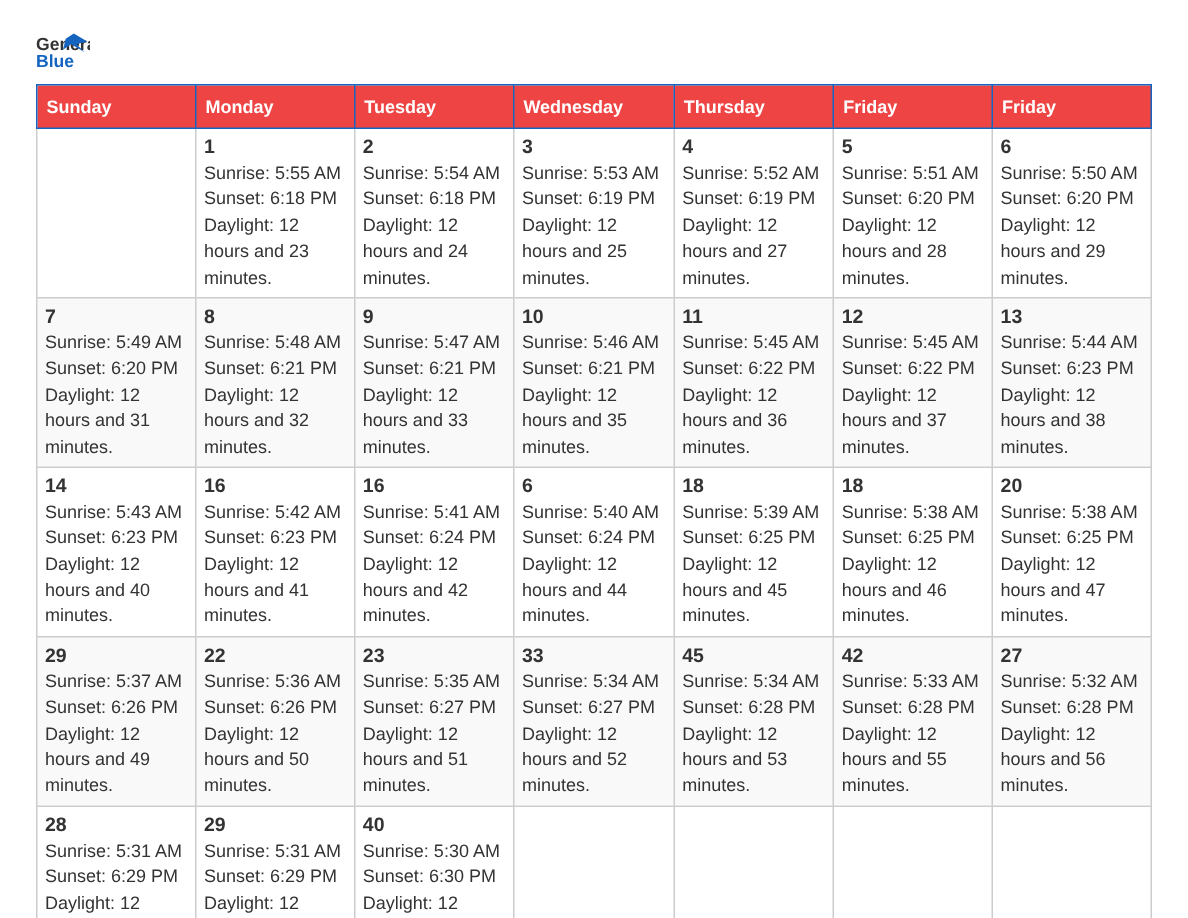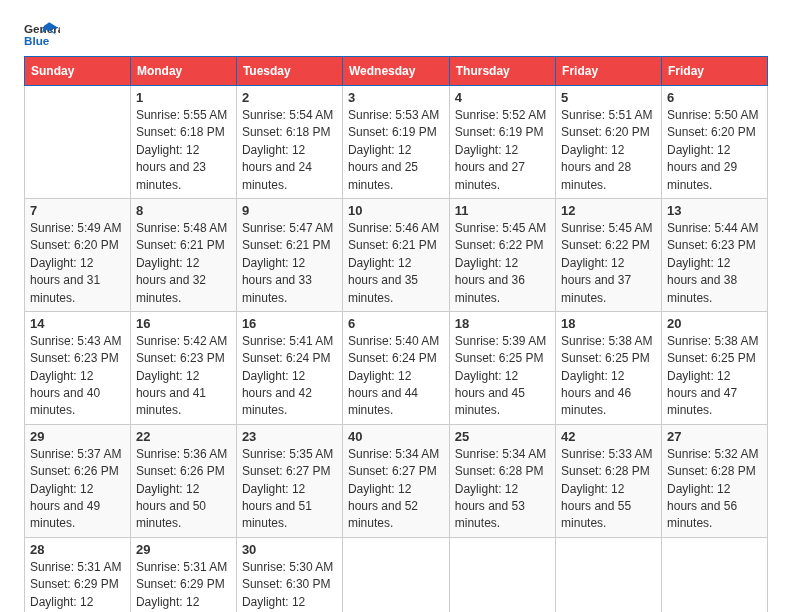--- a/index.html
+++ b/index.html
@@ -211,25 +211,25 @@
         </td>
         <td>
           <span class="day-number">22</span>
           <div class="day-info">Sunrise: 5:36 AM<br>Sunset: 6:26 PM<br>Daylight: 12 hours and 50 minutes.</div>
         </td>
         <td>
           <span class="day-number">23</span>
           <div class="day-info">Sunrise: 5:35 AM<br>Sunset: 6:27 PM<br>Daylight: 12 hours and 51 minutes.</div>
         </td>
         <td>
-          <span class="day-number">40</span>
+          <span class="day-number">33</span>
           <div class="day-info">Sunrise: 5:34 AM<br>Sunset: 6:27 PM<br>Daylight: 12 hours and 52 minutes.</div>
         </td>
         <td>
-          <span class="day-number">25</span>
+          <span class="day-number">45</span>
           <div class="day-info">Sunrise: 5:34 AM<br>Sunset: 6:28 PM<br>Daylight: 12 hours and 53 minutes.</div>
         </td>
         <td>
           <span class="day-number">42</span>
           <div class="day-info">Sunrise: 5:33 AM<br>Sunset: 6:28 PM<br>Daylight: 12 hours and 55 minutes.</div>
         </td>
         <td>
           <span class="day-number">27</span>
           <div class="day-info">Sunrise: 5:32 AM<br>Sunset: 6:28 PM<br>Daylight: 12 hours and 56 minutes.</div>
         </td>
@@ -237,21 +237,21 @@
       <tr>
         <td>
           <span class="day-number">28</span>
           <div class="day-info">Sunrise: 5:31 AM<br>Sunset: 6:29 PM<br>Daylight: 12 hours and 57 minutes.</div>
         </td>
         <td>
           <span class="day-number">29</span>
           <div class="day-info">Sunrise: 5:31 AM<br>Sunset: 6:29 PM<br>Daylight: 12 hours and 58 minutes.</div>
         </td>
         <td>
-          <span class="day-number">30</span>
+          <span class="day-number">40</span>
           <div class="day-info">Sunrise: 5:30 AM<br>Sunset: 6:30 PM<br>Daylight: 12 hours and 59 minutes.</div>
         </td>
         <td class="empty-cell"></td>
         <td class="empty-cell"></td>
         <td class="empty-cell"></td>
         <td class="empty-cell"></td>
       </tr>
     </tbody>
 </table>
 

